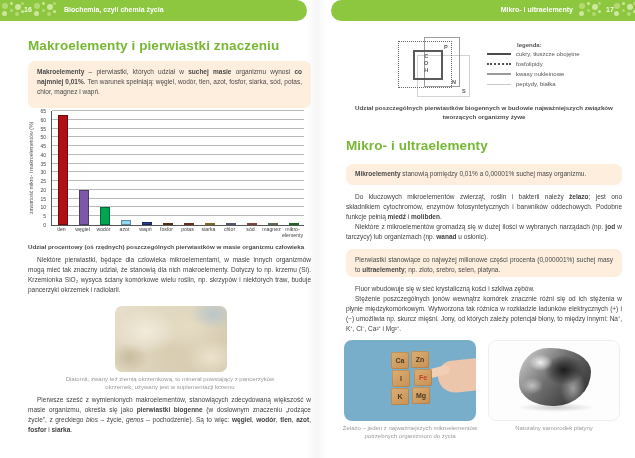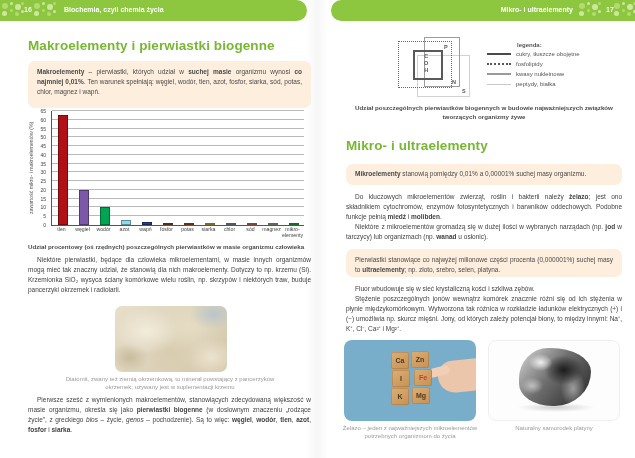--- a/index.html
+++ b/index.html
@@ -126,21 +126,21 @@
           <div class="dot" style="left: 8px; top: 2px; width: 3px; height: 3px; background: rgb(205, 231, 158);"></div>
           <div class="dot" style="left: 8px; top: 9px; width: 3px; height: 3px; background: rgb(181, 218, 116);"></div>
           <div class="dot" style="left: 13px; top: 4px; width: 6px; height: 6px; background: rgb(205, 231, 158);"></div>
           <div class="dot" style="left: 13px; top: 12px; width: 4px; height: 4px; background: rgb(181, 218, 116);"></div>
           <div class="dot" style="left: 19px; top: 2px; width: 3px; height: 3px; background: rgb(181, 218, 116);"></div>
           <div class="dot" style="left: 19px; top: 10px; width: 3px; height: 3px; background: rgb(205, 231, 158);"></div>
         </div>
       <span class="header-title" style="left:64px;">Biochemia, czyli chemia życia</span>
     </div>
 
-    <div class="page-title" style="left:28px;top:38px;">Makroelementy i pierwiastki biogenne</div>
+    <div class="page-title" style="left:28px;top:38px;">Makroelementy i pierwiastki znaczeniu</div>
 
     <div class="note-box" style="left:28px;top:61px;width:283px;height:47px;"><span class="b">Makroelementy</span><span> – pierwiastki, których udział w </span><span class="b">suchej masie</span><span> organizmu wynosi </span><span class="b">co najmniej 0,01%</span><span>. Ten warunek spełniają: węgiel, wodór, tlen, azot, fosfor, siarka, sód, potas, chlor, magnez i wapń.</span></div>
 
     <div class="chart">
       <div class="chart-ylabel">zawartość mikro- i makroelementów (%)</div>
       <div class="chart-yticks">
           <span class="chart-ytick" style="bottom: 0%;">0</span>
           <span class="chart-ytick" style="bottom: 7.69231%;">5</span>
           <span class="chart-ytick" style="bottom: 15.3846%;">10</span>
           <span class="chart-ytick" style="bottom: 23.0769%;">15</span>

